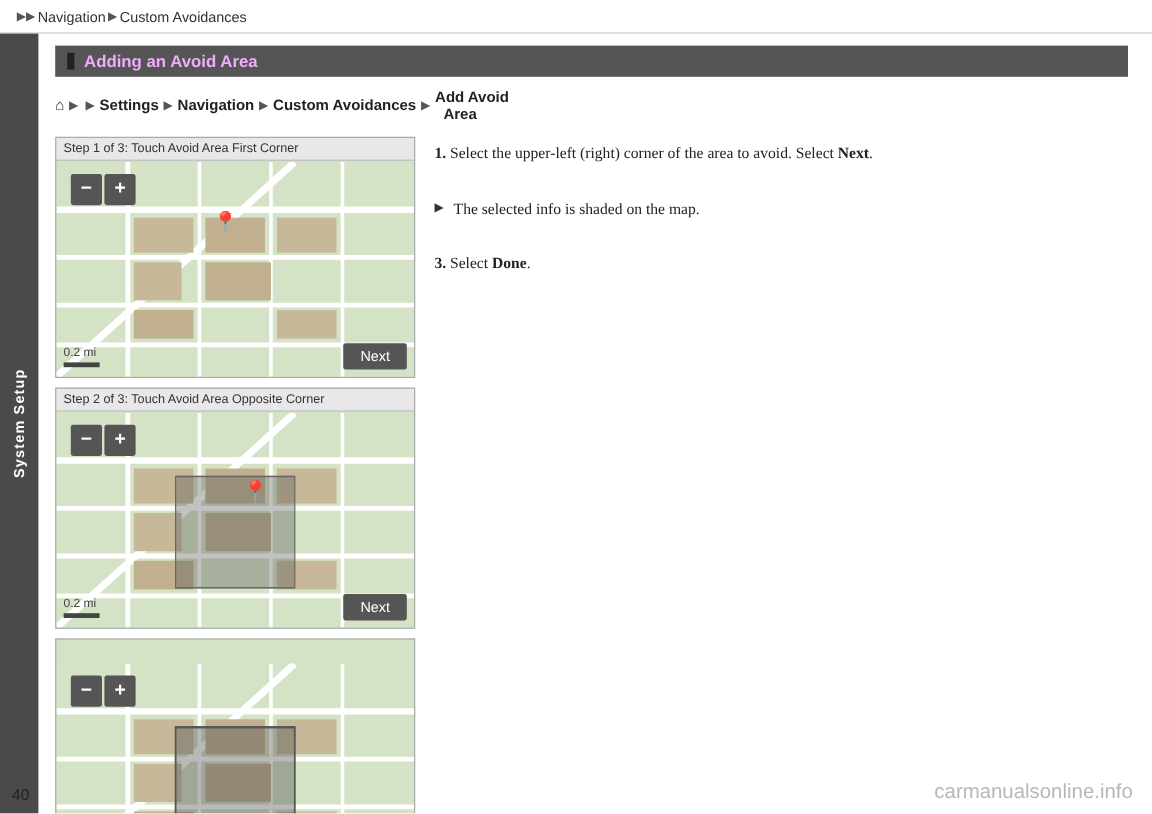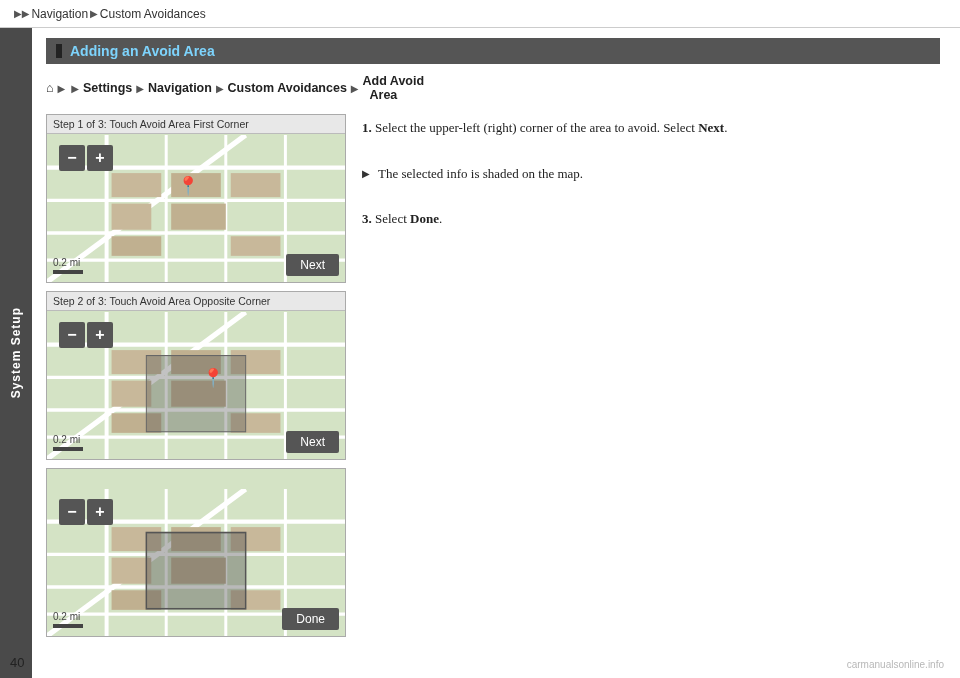--- a/index.html
+++ b/index.html
@@ -58,21 +58,21 @@
       top: 28px;
       right: 0;
       bottom: 0;
       padding: 10px 20px 10px 14px;
       overflow: hidden;
     }
 
     
     .section-heading {
       background: #555;
-      color: #7dd3fc;
+      color: #f0abfc;
       padding: 5px 10px;
       font-size: 14px;
       font-weight: bold;
       display: flex;
       align-items: center;
       margin-bottom: 10px;
     }
     .section-heading::before {
       content: '';
       display: inline-block;
@@ -112,21 +112,21 @@
     .right-col {
       flex: 1;
       padding-top: 4px;
     }
 
     
     .map-box {
       border: 1px solid #aaa;
       margin-bottom: 8px;
       position: relative;
-      height: 169px;
+      height: 201px;
       overflow: hidden;
       background: #d4e3c5;
     }
     .map-box-header {
       background: #e8e8e8;
       border-bottom: 1px solid #bbb;
       padding: 3px 6px;
       font-size: 10.5px;
       color: #333;
       position: absolute;
@@ -231,21 +231,21 @@
       left: 10px;
       font-size: 13px;
       font-weight: normal;
     }
 
     
     .watermark {
       position: absolute;
       bottom: 8px;
       right: 16px;
-      font-size: 10px;
+      font-size: 17px;
       color: #999;
       opacity: 0.7;
     }
 
     
     .map-svg {
       position: absolute;
       top: 20px;
       left: 0;
       right: 0;

